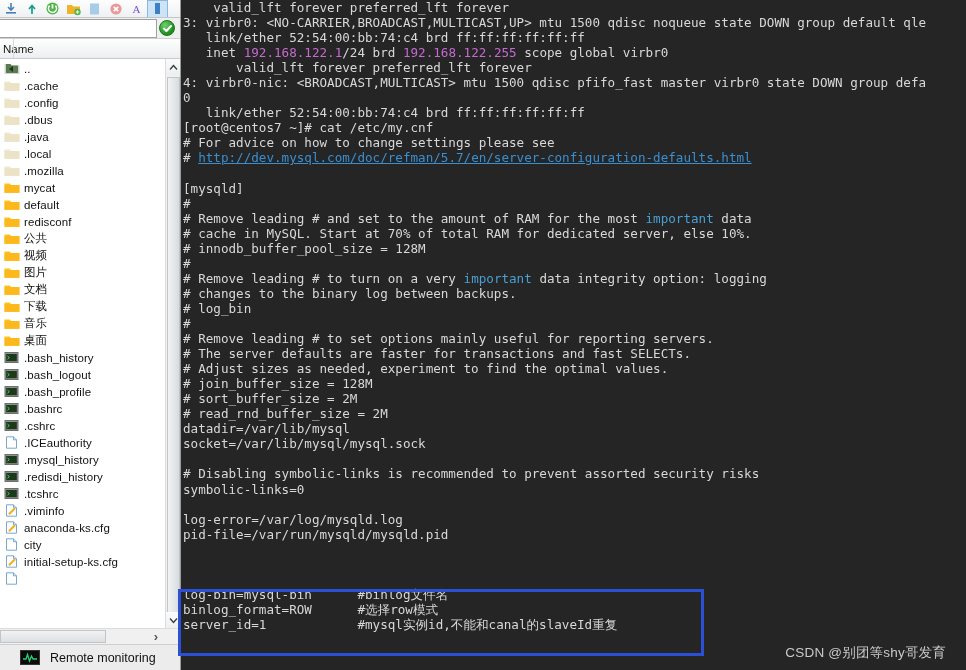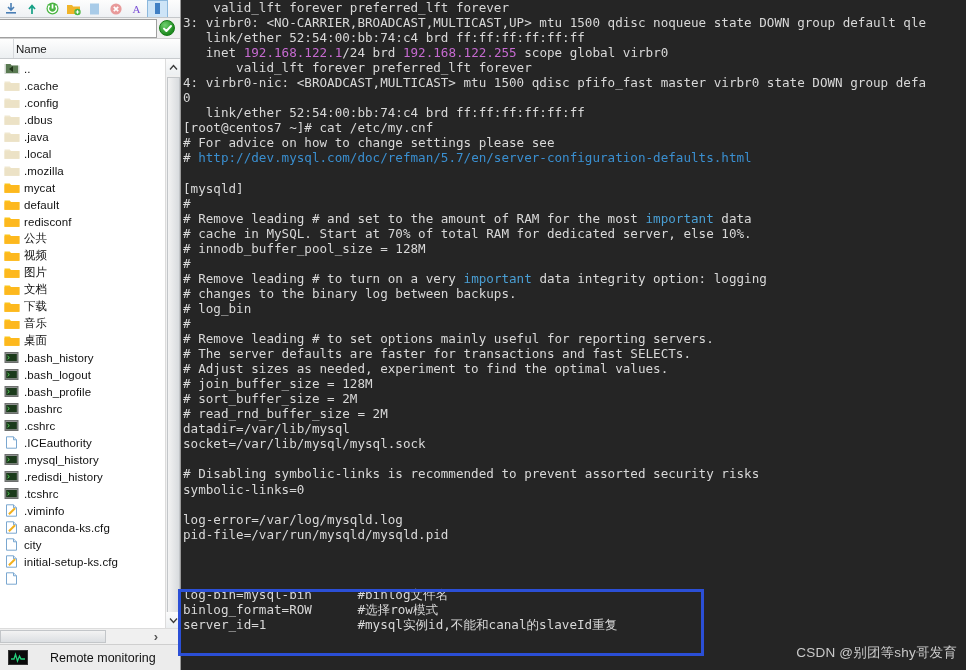--- a/index.html
+++ b/index.html
@@ -68,21 +68,21 @@
   #fb-colheader {
     height: 20px;
     background: linear-gradient(#fefefe, #eceff1);
     border-bottom: 1px solid #c8cbce;
     display: flex; align-items: center;
     flex: none;
     position: relative;
   }
   #fb-colheader .colname {
     font-size: 11.5px; color: #1a1a1a;
-    padding-left: 16px;
+    padding-left: 3px;
   }
   #fb-colheader .hdr-sep {
     position:absolute; left:0; top:0; width:14px; height:100%;
     border-right: 1px solid #d6d9dc;
   }
 
   
   #fb-listwrap {
     flex: 1; position: relative; overflow: hidden;
     background: #ffffff;
@@ -137,22 +137,22 @@
   #fb-hscroll .harrow-r {
     position:absolute; right: 16px; top:0; width: 16px; height: 15px;
     display:flex; align-items:center; justify-content:center;
     font-size: 13px; color:#555; font-weight:bold;
   }
 
   
   #fb-bottom {
     height: 26px; background: #ececec;
     border-top: 1px solid #cfcfcf;
-    display:flex; align-items:center; gap:22px;
-    padding-left: 8px; flex: none;
+    display:flex; align-items:center; gap:10px;
+    padding-left: 20px; flex: none;
   }
   #fb-bottom .rm-label { font-size: 12.5px; color:#111; }
   .rm-icon {
     width:20px; height:15px; background:#0b0b0b;
     border:1px solid #333; display:flex; align-items:center; justify-content:center;
   }
 
   
   #terminal {
     position: absolute; left: 181px; top: 0;
@@ -165,35 +165,35 @@
     width: 900px;
     font-family: "DejaVu Sans Mono", monospace;
     font-size: 12.6px;
     line-height: 15.05px;
     color: #d8d8d8;
     white-space: pre;
     letter-spacing: 0px;
   }
   .tl { height: 15.05px; }
   .c-ip { color: #c66ad0; }
-  .c-link { color: #3a8fd0; }
+  .c-link { color: #3a8fd0; text-decoration: underline; }
   .c-kw { color: #4a9fd4; }
 
   
   #highlight-box {
     position: absolute;
     left: 178px; top: 589px;
     width: 526px; height: 67px;
     border: 3px solid #2b4fd6;
     pointer-events: none;
   }
 
   
   #watermark {
-    position: absolute; right: 9px; bottom: 8px;
+    position: absolute; right: 20px; bottom: 8px;
     font-size: 13.5px; color: #c9c9c9;
     font-family: "Liberation Sans", sans-serif;
     letter-spacing: 0.2px;
   }
 </style>
 </head>
 <body>
 
 <div id="app">
 

